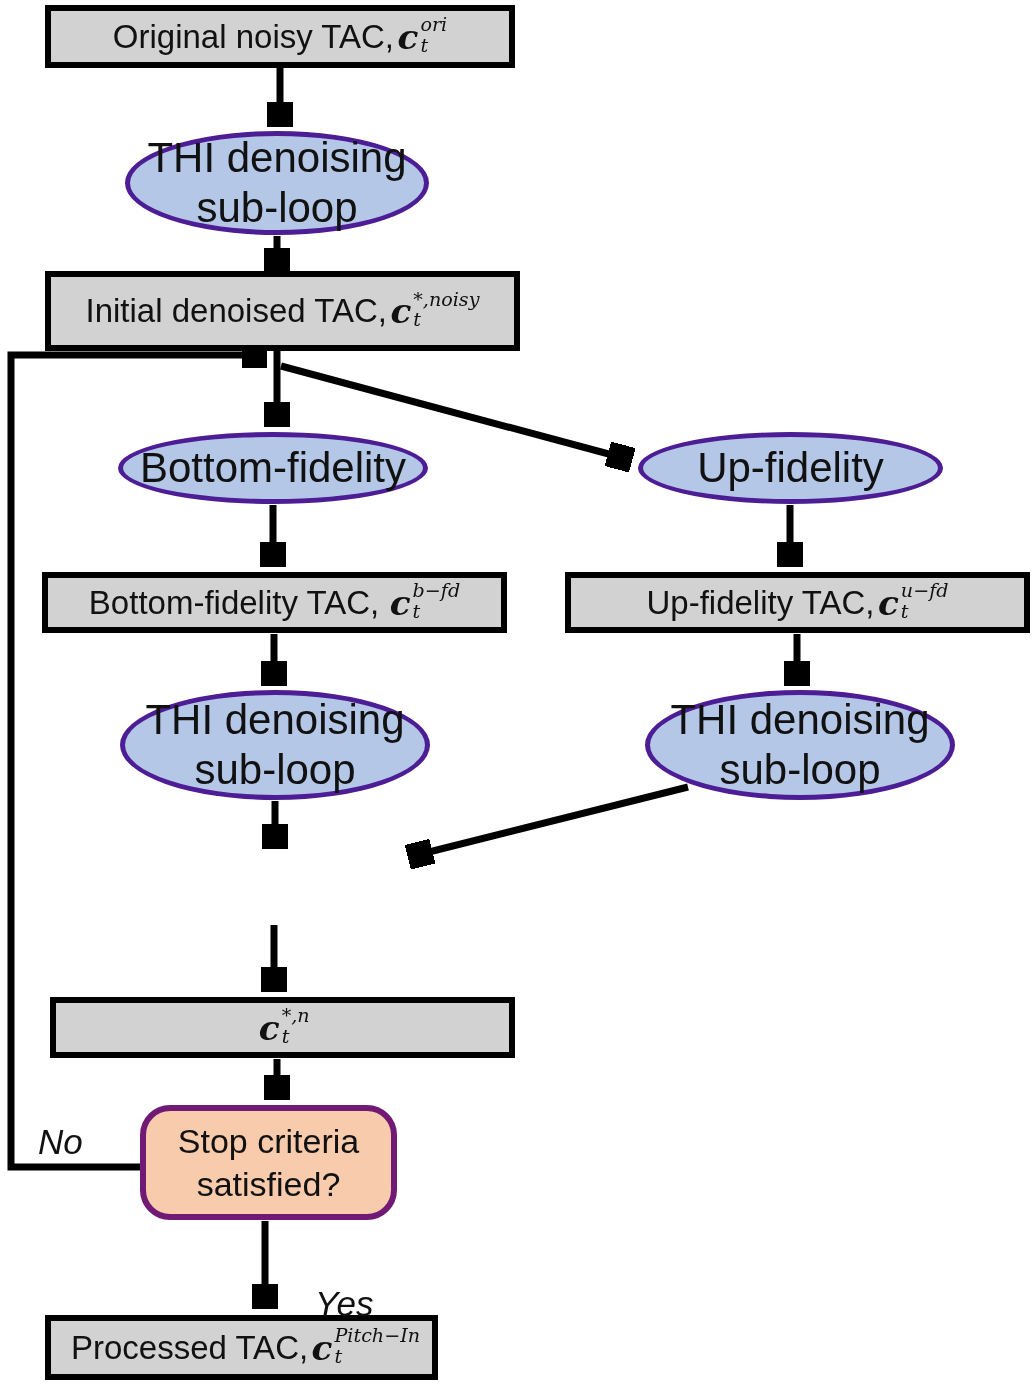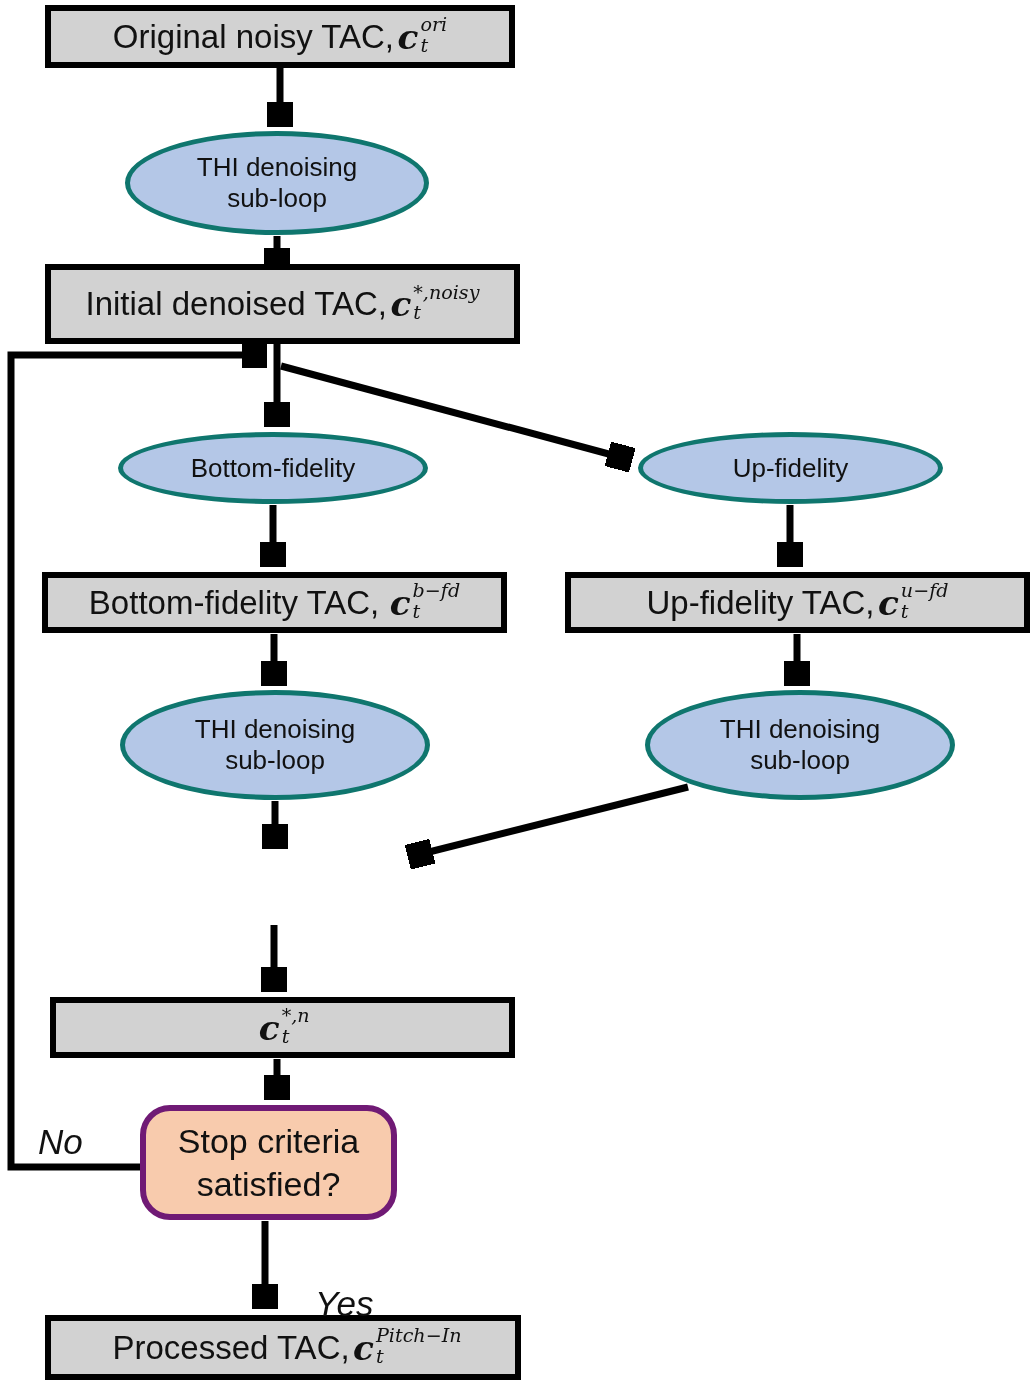--- a/index.html
+++ b/index.html
@@ -6,48 +6,48 @@
   .canvas{
     position:relative;width:1033px;height:1397px;background:#ffffff;
     font-family:"Liberation Sans",sans-serif;color:#111;overflow:hidden;
   }
   .edges{position:absolute;left:0;top:0;width:1033px;height:1397px;}
   .edges path{stroke:#000;stroke-width:7;fill:none;}
 
   .node{position:absolute;display:flex;align-items:center;justify-content:center;
         text-align:center;box-sizing:border-box;}
   .rect-node{background:#d2d2d2;border:6px solid #000;font-size:33px;}
-  .ellipse-node{background:#b4c7e7;border:5px solid #0f766e;border-radius:50%;
-        font-size:26px;line-height:1.18;}
+  .ellipse-node{background:#b4c7e7;border:5px solid #4c1d95;border-radius:50%;
+        font-size:42px;line-height:1.18;}
   .decision-node{background:#f8cbad;border:6px solid #701a75;border-radius:30px;
         font-size:34px;line-height:1.25;}
   .two-line span{display:block;}
 
   
   .math{display:inline-flex;align-items:center;white-space:nowrap;}
   .mvar{font-family:"DejaVu Serif",serif;font-style:italic;font-weight:700;
         font-size:1.04em;margin-left:0.10em;}
   .mstack{display:inline-flex;flex-direction:column;align-items:flex-start;
         font-family:"DejaVu Serif",serif;font-style:italic;font-size:0.58em;
         line-height:1.05;margin-left:2px;transform:translateY(-0.05em);}
 
   
   .n-original {left:45px;  top:5px;    width:470px; height:63px;}
   .n-thi1     {left:125px; top:131px;  width:304px; height:104px;}
-  .n-initial  {left:45px;  top:264px;  width:475px; height:80px;}
+  .n-initial  {left:45px;  top:271px;  width:475px; height:80px;}
   .n-bottomf  {left:118px; top:432px;  width:310px; height:72px;}
   .n-upf      {left:638px; top:432px;  width:305px; height:72px;}
   .n-bottomtac{left:42px;  top:572px;  width:465px; height:61px;gap:7px;}
   .n-uptac    {left:565px; top:572px;  width:465px; height:61px;}
   .n-thi2     {left:120px; top:690px;  width:310px; height:110px;}
   .n-thi3     {left:645px; top:690px;  width:310px; height:110px;}
   .n-avg      {left:118px; top:854px;  width:312px; height:70px;}
   .n-denoised {left:50px;  top:997px;  width:465px; height:61px;}
   .n-stop     {left:140px; top:1105px; width:257px; height:115px;}
-  .n-processed{left:45px;  top:1315px; width:476px; height:65px;padding-left:8px;}
+  .n-processed{left:45px;  top:1315px; width:393px; height:65px;padding-left:8px;}
 
   .edge-label{position:absolute;font-style:italic;font-size:35px;text-align:left;}
   .l-no {left:38px;  top:1122px; width:80px;}
   .l-yes{left:315px; top:1284px; width:90px;}
 </style>
 </head>
 <body>
 
 <div class="canvas">
 

